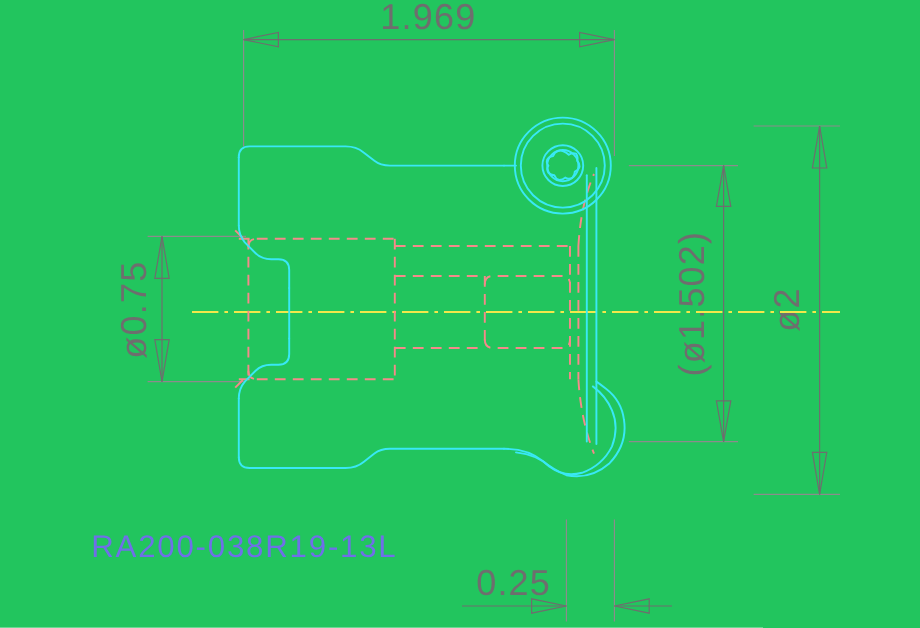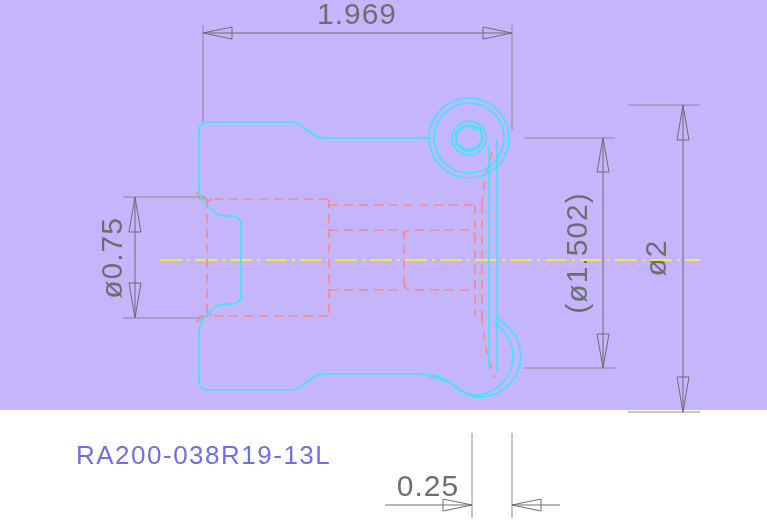--- a/index.html
+++ b/index.html
@@ -12,22 +12,22 @@
     height: 523px;
     font-family: "Liberation Sans", sans-serif;
     overflow: hidden;
     position: relative;
   }
   #cad-root {
     position: absolute;
     left: 0;
     top: 0;
     width: 767px;
-    height: 410px;
-    background: #c4b5fd;
+    height: 523px;
+    background: #22c55e;
   }
   svg.cad-canvas {
     display: block;
     width: 767px;
     height: 523px;
   }
   .dim-text {
     font-family: "Liberation Sans", sans-serif;
     font-size: 30px;
     fill: #6e6e6e;

